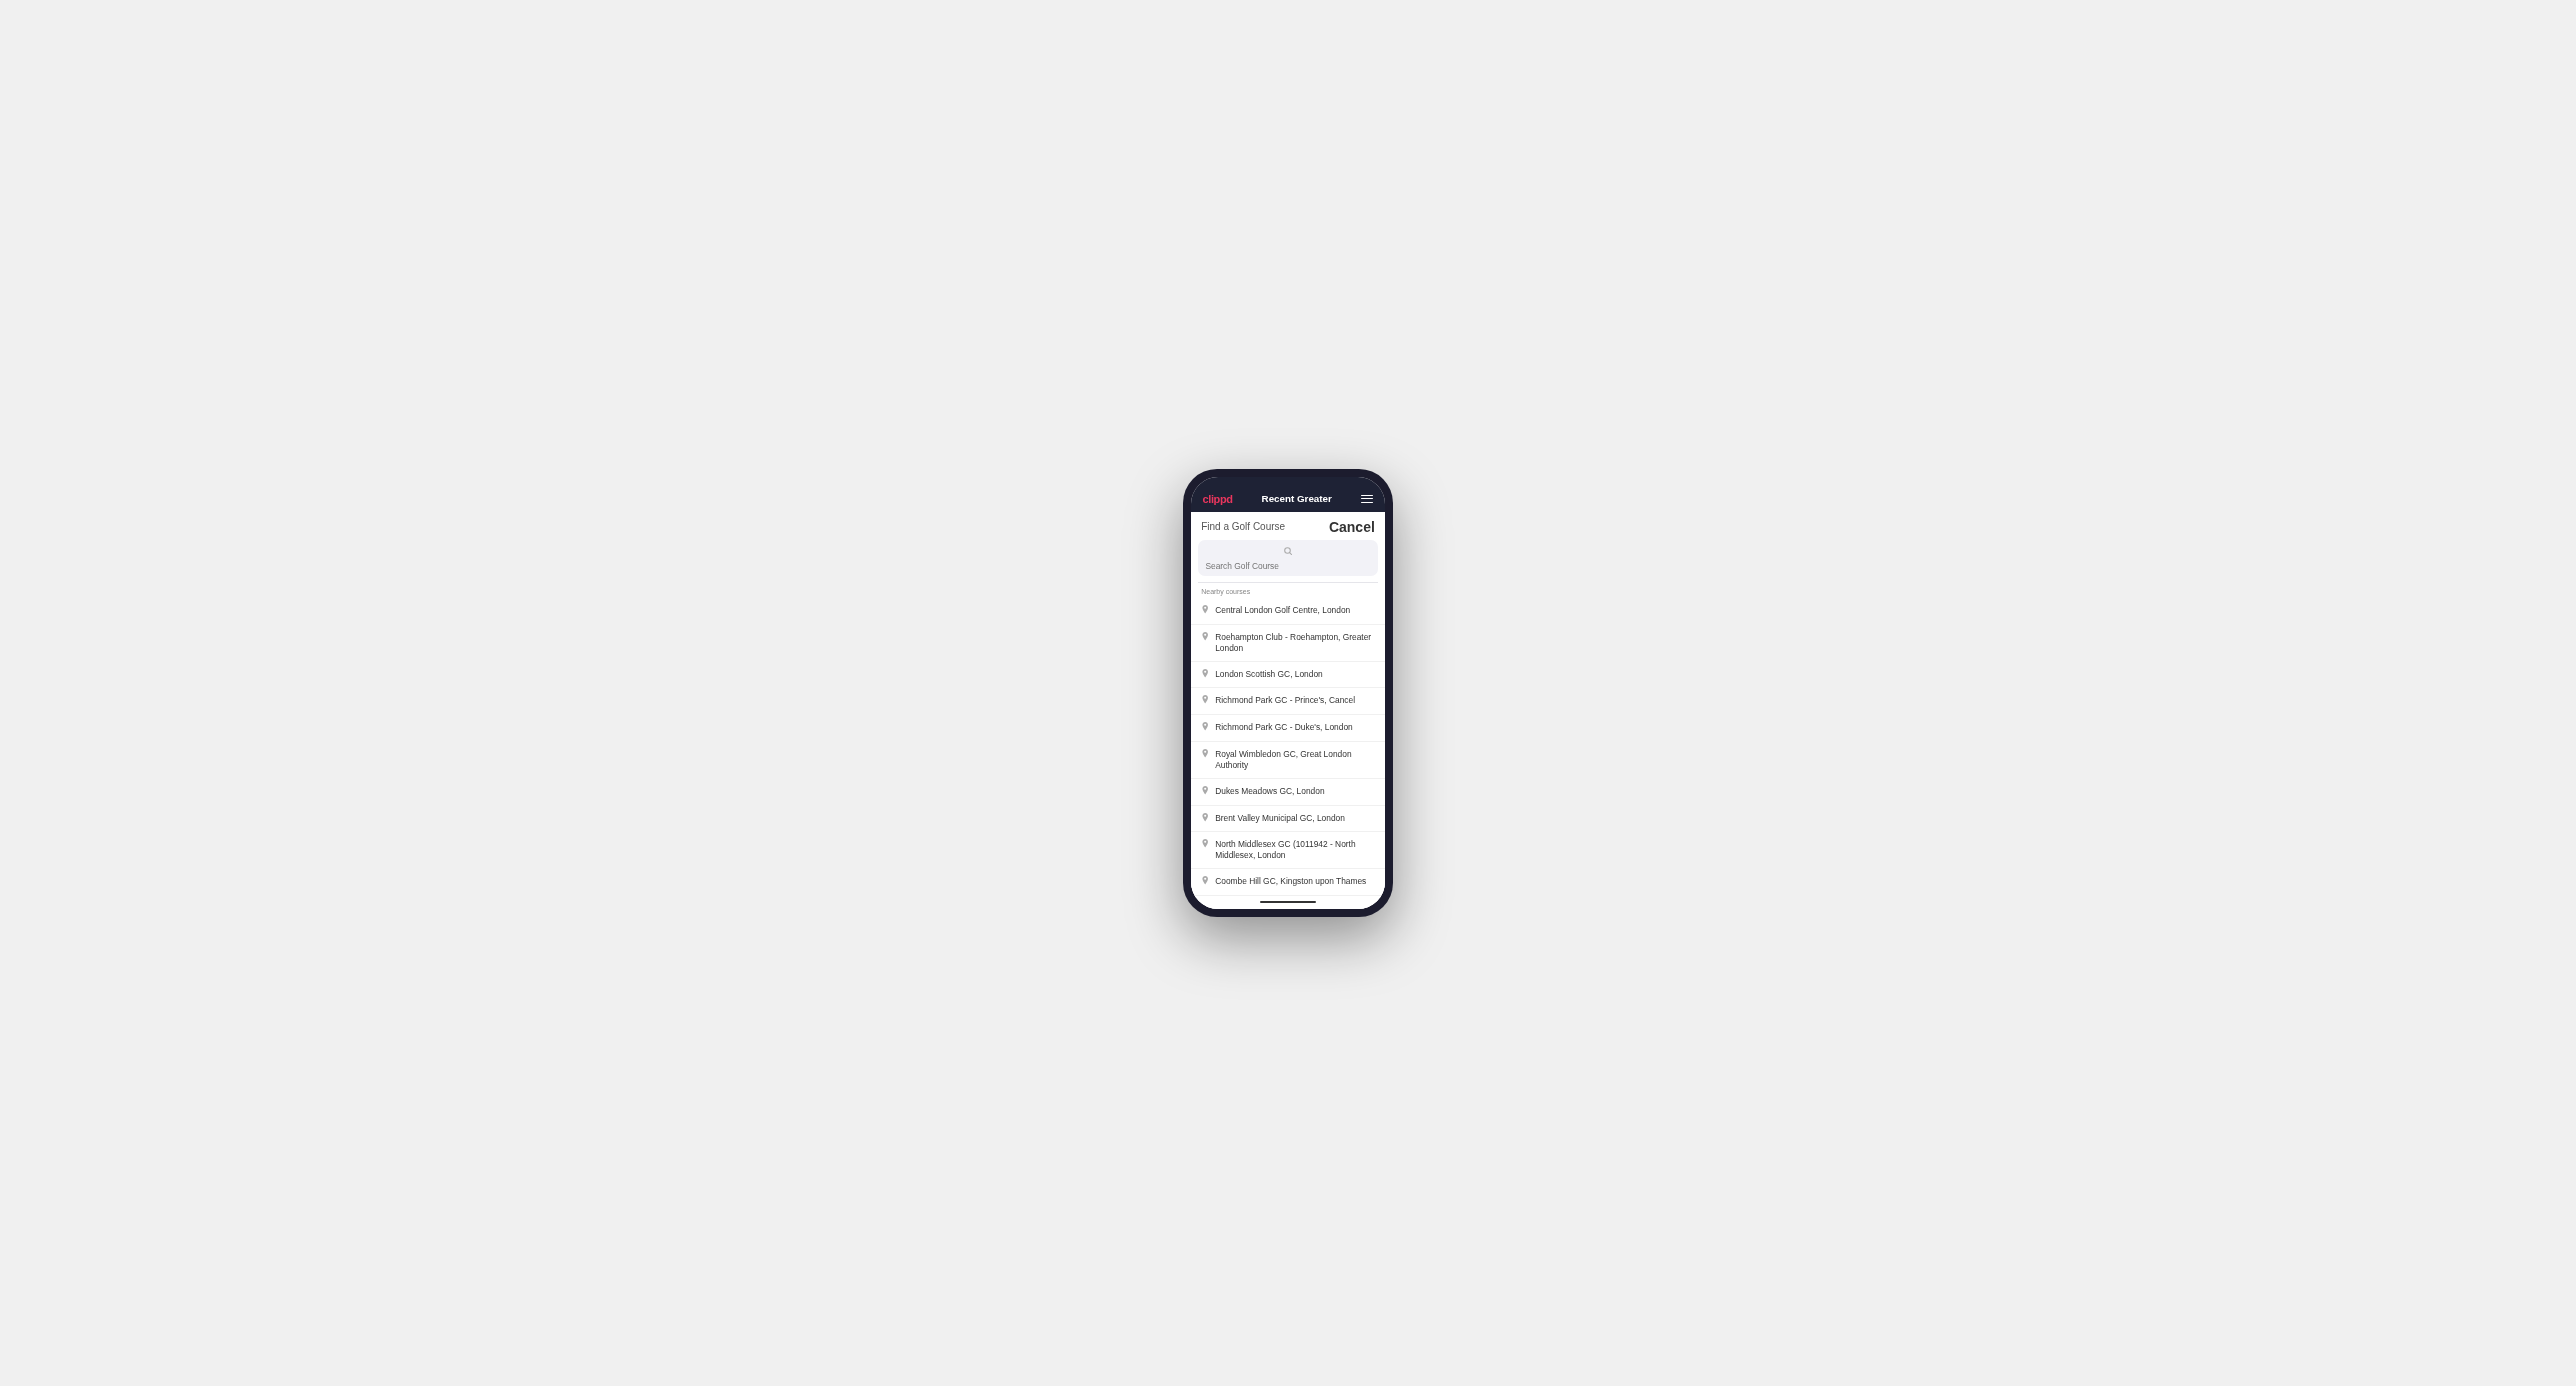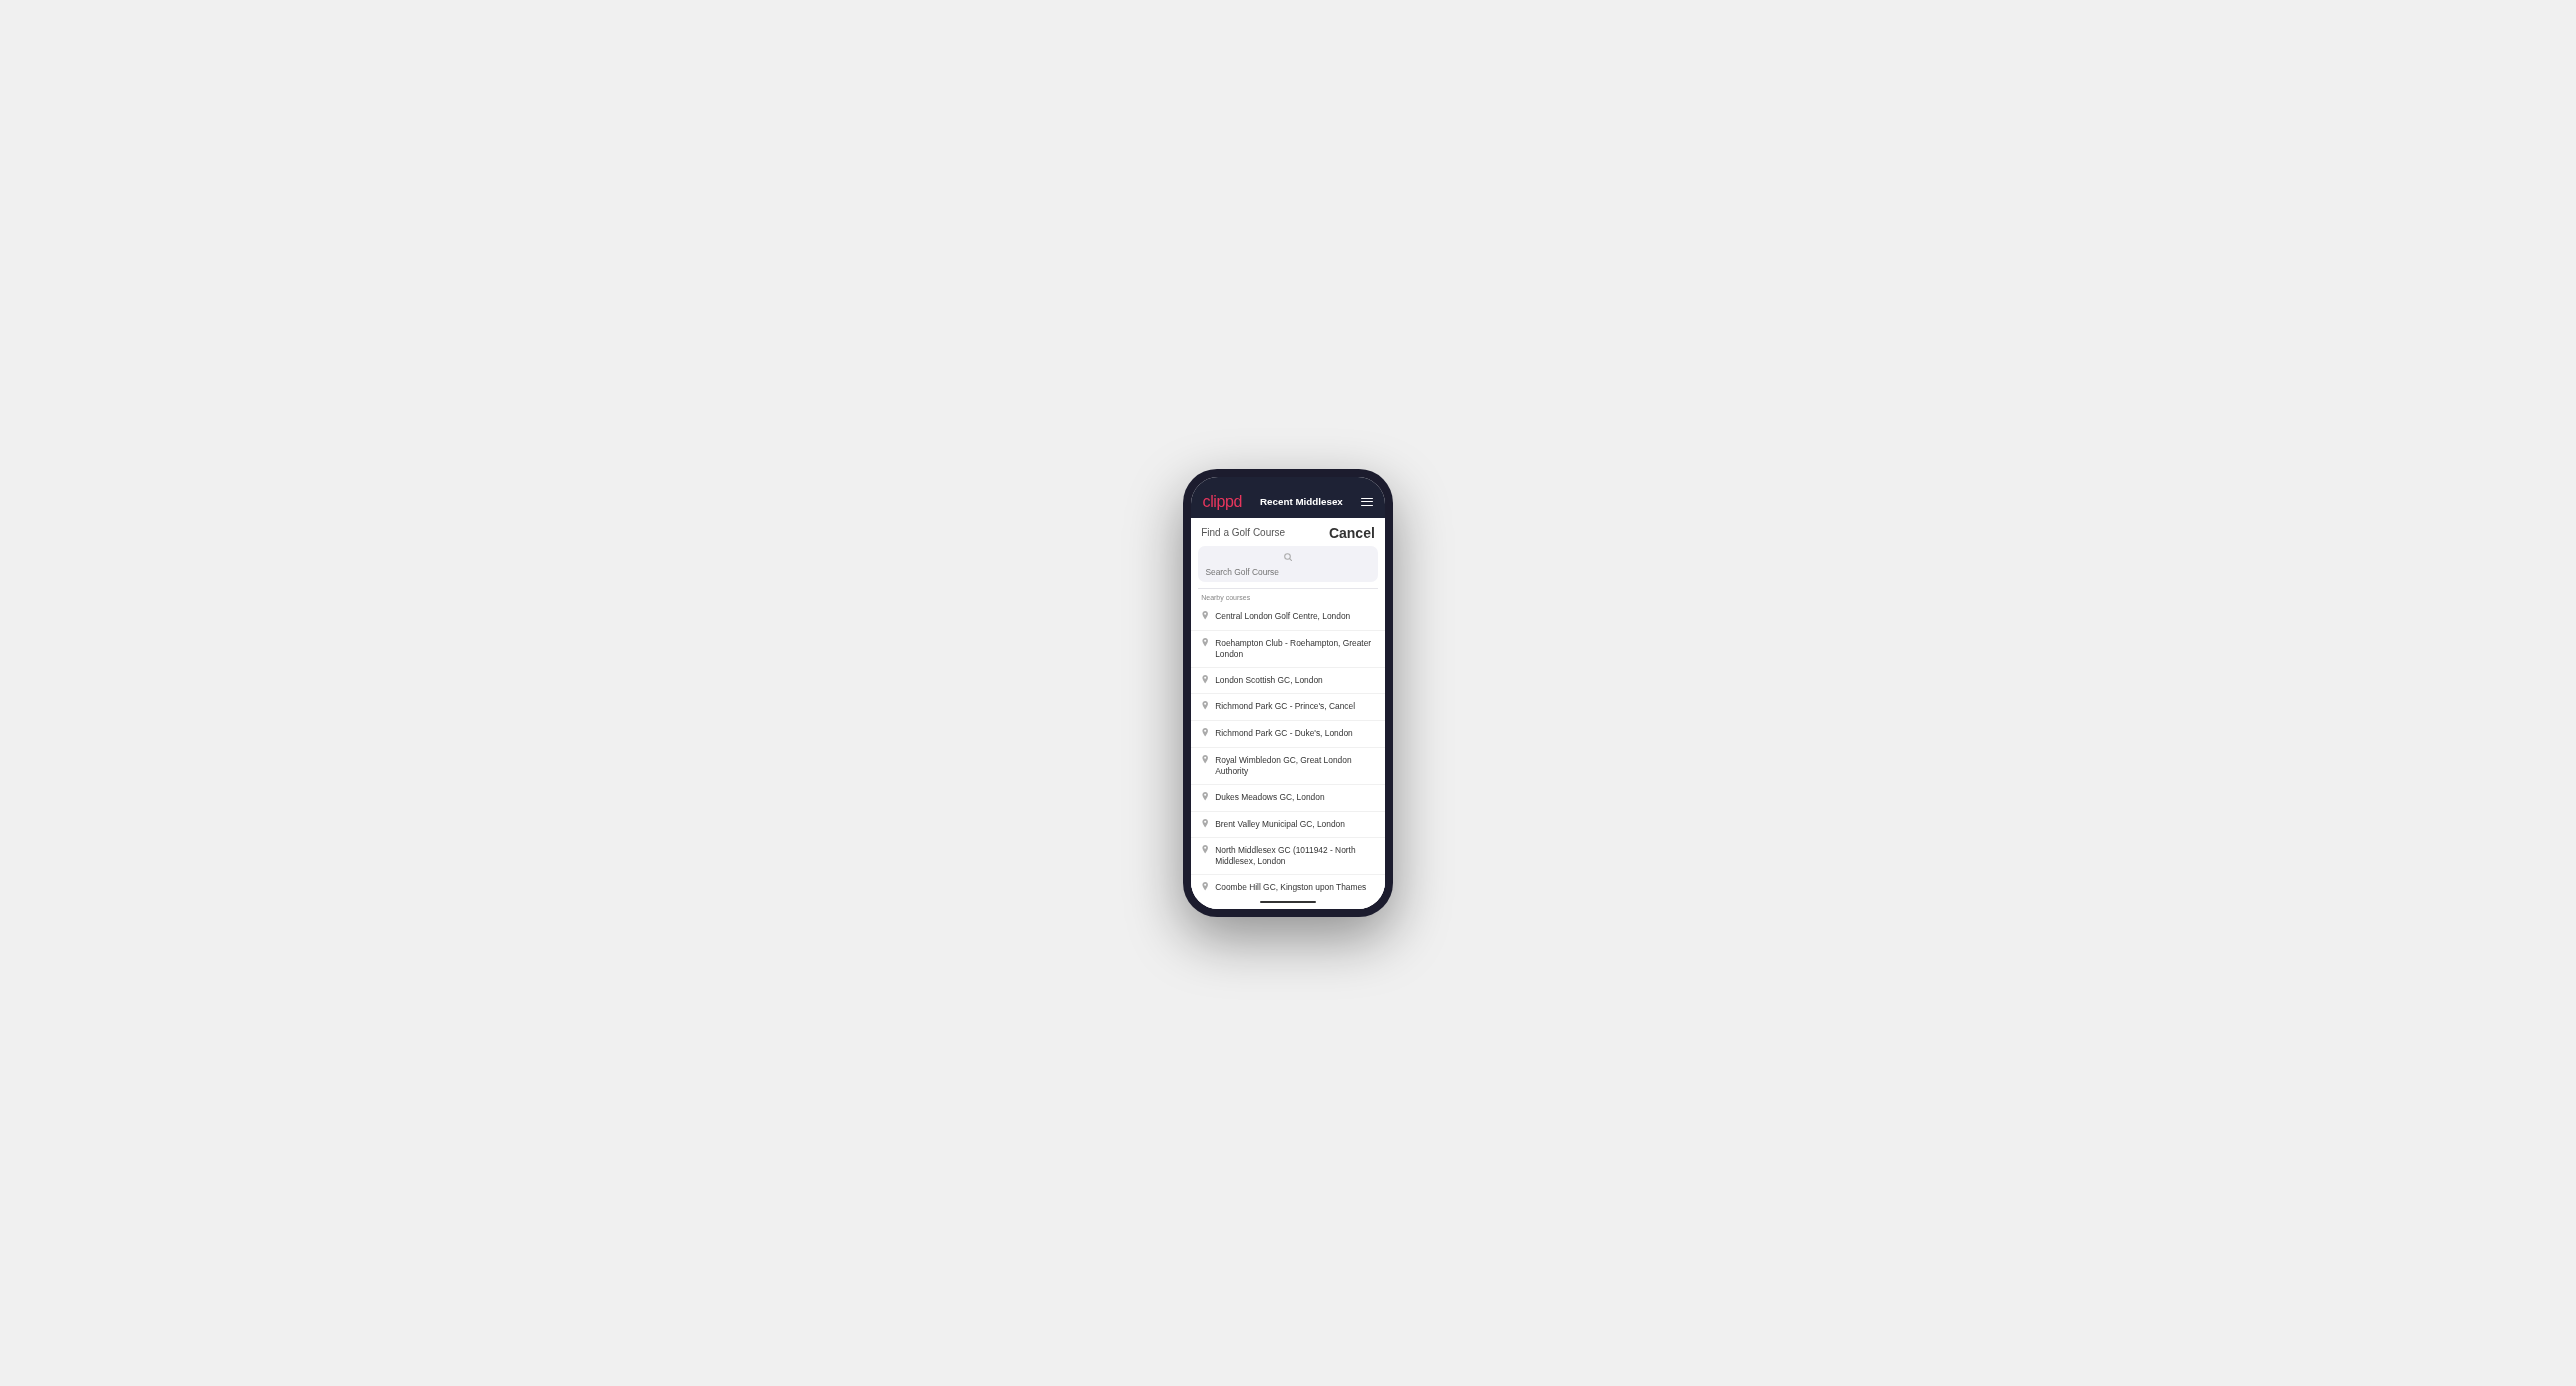--- a/index.html
+++ b/index.html
@@ -44,22 +44,22 @@
       background: #1e2235;
       display: flex;
       align-items: center;
       justify-content: space-between;
       padding: 5.6px 11.2px 7px;
       flex-shrink: 0;
     }
 
     .app-logo {
       color: #e8365d;
-      font-size: 16px;
-      font-weight: 400;
+      font-size: 11px;
+      font-weight: 700;
       letter-spacing: -0.4px;
     }
 
     .app-title {
       color: #ffffff;
       font-size: 9.8px;
       font-weight: 600;
     }
 
     .menu-icon {
@@ -207,21 +207,21 @@
 </head>
 <body>
 
 <div class="phone-outer">
   <div class="phone-inner">
 
     <div class="status-bar"></div>
 
     <div class="app-header">
       <span class="app-logo">clippd</span>
-      <span class="app-title">Recent Middlesex</span>
+      <span class="app-title">Recent Greater</span>
       <div class="menu-icon">
         <span></span>
         <span></span>
         <span></span>
       </div>
     </div>
 
     <div class="content">
 
       <div class="find-bar">

